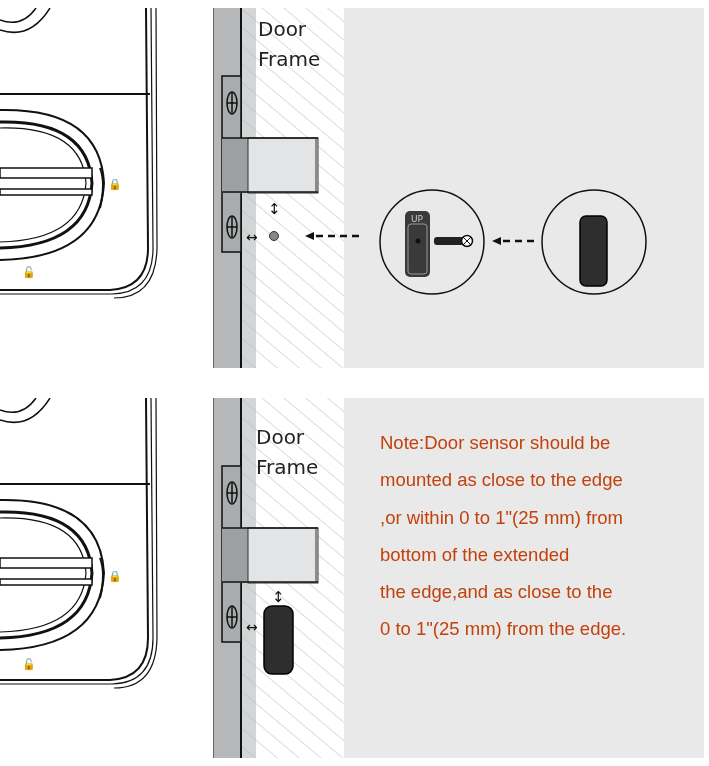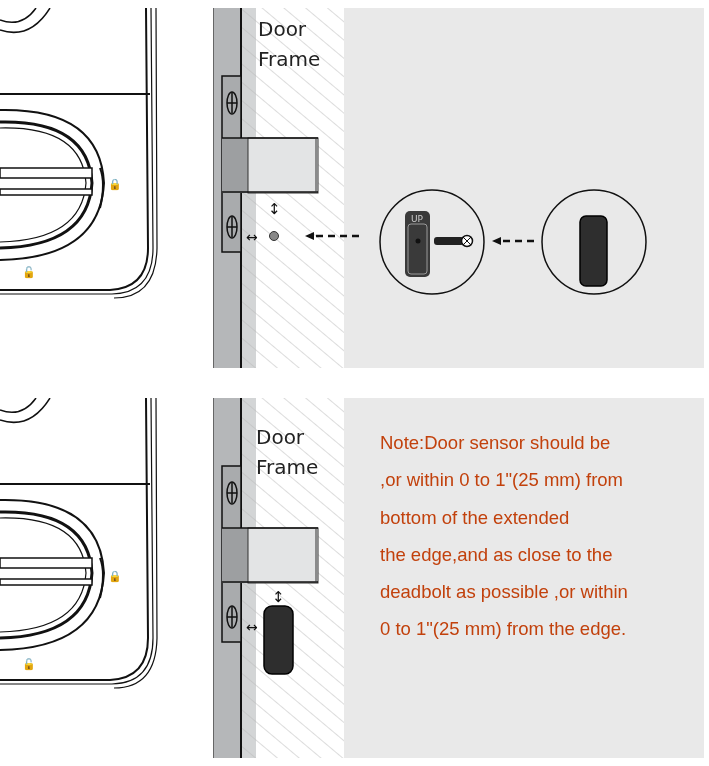--- a/index.html
+++ b/index.html
@@ -139,18 +139,18 @@
     <rect x="264" y="208" width="29" height="68" rx="8" fill="#2e2e2e" stroke="#000" stroke-width="1.5"></rect>
   </svg>
   <div class="label" style="left:256px;top:24px;">
     <div>Door</div>
     <div>Frame</div>
   </div>
 </div>
 
 <div class="note">
   <div>Note:Door sensor should be</div>
+  <div>mounted as close to the edge</div>
   <div>,or within 0 to 1"(25 mm) from</div>
   <div>bottom of the extended</div>
   <div>the edge,and as close to the</div>
-  <div>deadbolt as possible ,or within</div>
   <div>0 to 1"(25 mm) from the edge.</div>
 </div>
 
 </body></html>

